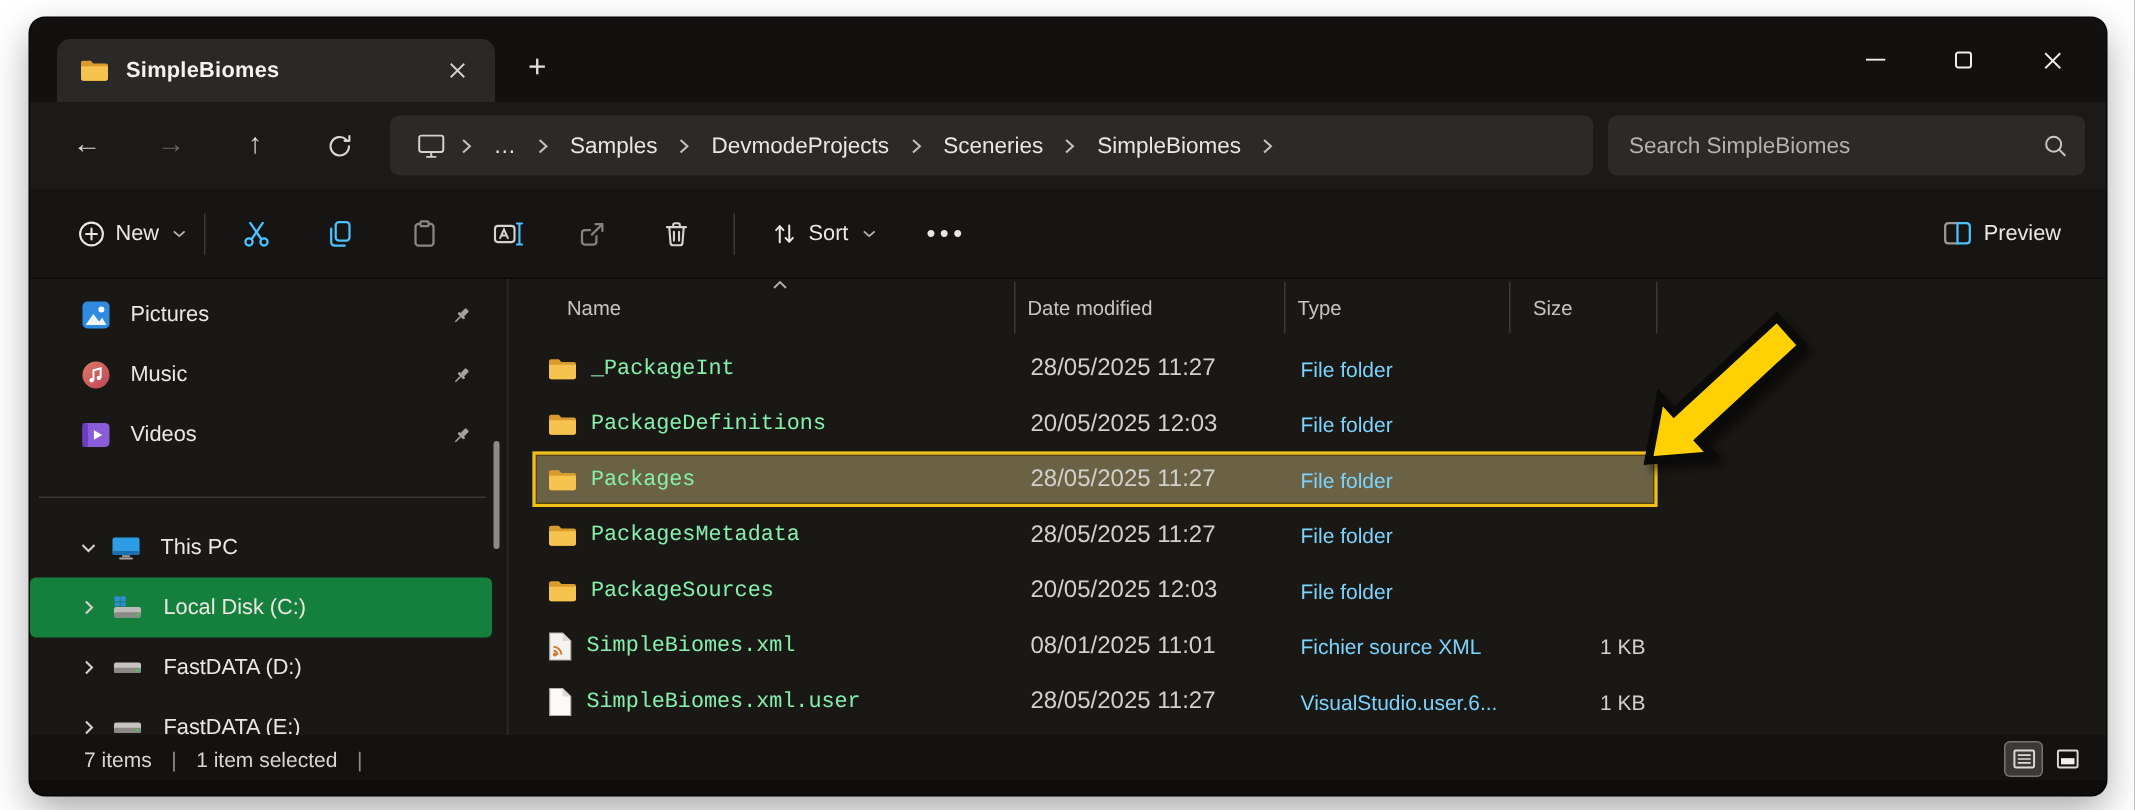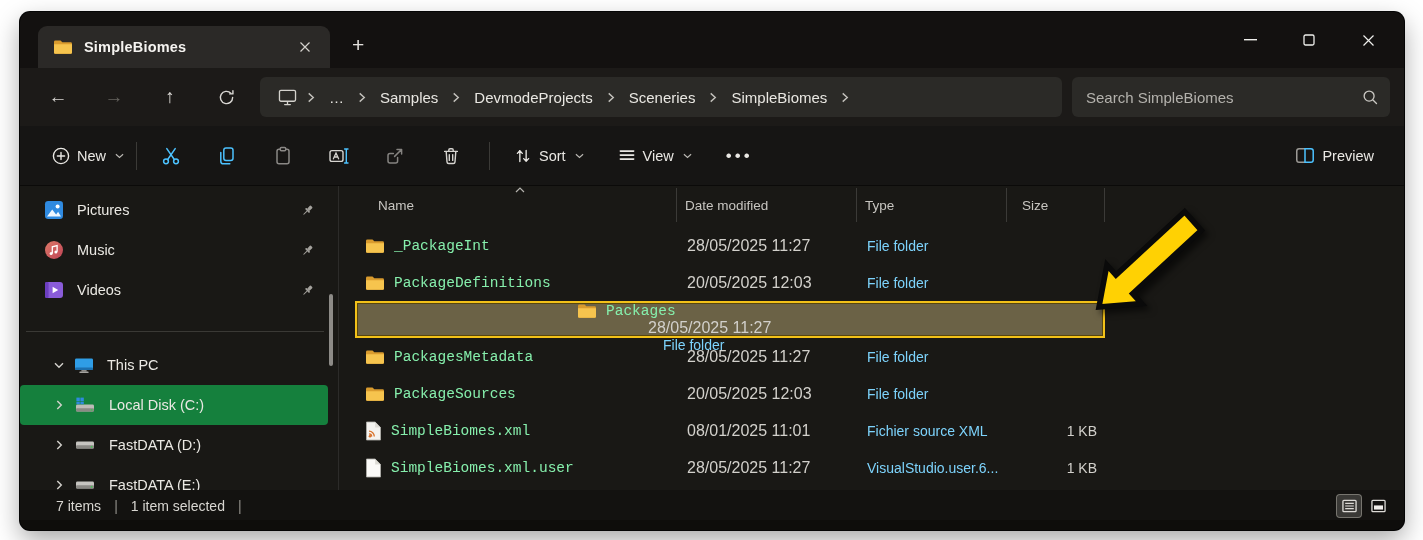--- a/index.html
+++ b/index.html
@@ -34,21 +34,21 @@
   .ticon { width:40px; height:36px; display:flex; align-items:center; justify-content:center; border-radius:5px; margin-right:16px; }
   .tool-sep { width:1px; height:28px; background:#3b3a37; margin:0 14px 0 2px; }
   .more-dots { color:#eae8e4; font-size:17px; letter-spacing:3px; padding:0 8px; }
   .spacer { flex:1; }
   .chev { display:flex; align-items:center; margin-left:2px; }
 
   
   .content { display:flex; height:304px; background:#191815; position:relative; }
   .sidebar { width:318px; position:relative; padding-top:4px; flex:0 0 318px; overflow:hidden; }
   .srow { height:40px; display:flex; align-items:center; color:#eae8e3; font-size:14.5px; border-radius:4px; margin-right:10px; }
-  .srow.pinned { padding-left:24px; }
+  .srow.pinned { padding-left:34px; }
   .srow .lbl { margin-left:13px; }
   .pin { margin-left:auto; margin-right:14px; display:flex; }
   .sdivider { height:1px; background:#3a3935; margin:21px 14px 13px 6px; }
   .srow .tchev { width:30px; display:flex; justify-content:center; }
   .srow.root { padding-left:24px; }
   .srow.child { padding-left:24px; }
   .srow.sel { background:#15803d; }
   .side-scrollbar { position:absolute; right:5px; top:108px; width:4px; height:72px; background:#8d8b87; border-radius:2px; }
   .vdiv { width:1px; background:#2c2b29; flex:0 0 1px; }
 
@@ -61,21 +61,21 @@
   .hc-type { width:150px; padding-left:8px; }
   .hc-size { width:98px;  padding-left:15px; }
   .sort-caret { position:absolute; left:160px; top:-1px; }
   .rows { margin-top:5px; }
   .frow { display:flex; align-items:center; height:37px; width:750px; border:2px solid transparent; }
   .fcell { display:flex; align-items:center; height:100%; }
   .fc-name { width:322px; padding-left:8px; gap:9px; color:#86efac; font-size:14.5px;font-family:Liberation Mono, monospace; }
   .fc-date { width:180px; padding-left:8px; color:#d2d0cb; font-size:16px; }
   .fc-type { width:150px; padding-left:8px; color:#7dd3fc; font-size:14px; }
   .fc-size { width:88px; justify-content:flex-end; color:#d2d0cb; font-size:14px; }
-  .frow.sel { background:#6b6246; border:2px solid #f2c119; box-shadow:0 0 0 1px #57460e inset;flex-direction:column; }
+  .frow.sel { background:#6b6246; border:2px solid #f2c119; box-shadow:0 0 0 1px #57460e inset; }
   .fname { white-space:nowrap; }
 
   
   .statusbar { height:30px; background:#131210; border-top:1px solid #29282500; display:flex; align-items:center; padding:0 14px 0 36px; color:#d8d6d1; font-size:14px; }
   .st-sep { margin:0 13px; color:#8f8d88; }
   .view-toggles { margin-left:auto; display:flex; gap:5px; }
   .vt { width:24px; height:22px; display:flex; align-items:center; justify-content:center; border-radius:3px; }
   .vt.active { background:#3a3936; box-shadow:0 0 0 1px #77756f; }
 
   
@@ -255,33 +255,20 @@
           </svg>
       </span>
       <span>Sort</span>
       <span class="chev">
           <svg width="9" height="6" viewBox="0 0 10 6" fill="none" stroke="#b9b7b2" stroke-width="1.3">
             <path d="M1 1 l4 3.6 L9 1"></path>
           </svg>
         </span>
     </div>
 
-    <div class="tbtn" style="margin-left:14px;">
-      <span>
-        <svg width="18" height="16" viewBox="0 0 20 18" fill="none" stroke="#e9e7e3" stroke-width="1.8" stroke-linecap="round">
-            <path d="M2.5 3.5h15 M2.5 8h15 M2.5 12.5h15"></path>
-          </svg>
-      </span>
-      <span>View</span>
-      <span class="chev">
-          <svg width="9" height="6" viewBox="0 0 10 6" fill="none" stroke="#b9b7b2" stroke-width="1.3">
-            <path d="M1 1 l4 3.6 L9 1"></path>
-          </svg>
-        </span>
-    </div>
 
     <span class="more-dots" style="margin-left:16px;">•••</span>
 
     <span class="spacer"></span>
 
     <div class="tbtn">
       <span>
         <svg width="20" height="17" viewBox="0 0 21 18" fill="none" stroke-width="1.6">
             <path d="M10.5 1.8H4.2q-2.4 0-2.4 2.4v9.6q0 2.4 2.4 2.4h6.3" stroke="#9b9995"></path>
             <path d="M10.5 1.8h6.3q2.4 0 2.4 2.4v9.6q0 2.4-2.4 2.4h-6.3z" stroke="#4cc2ff"></path>

